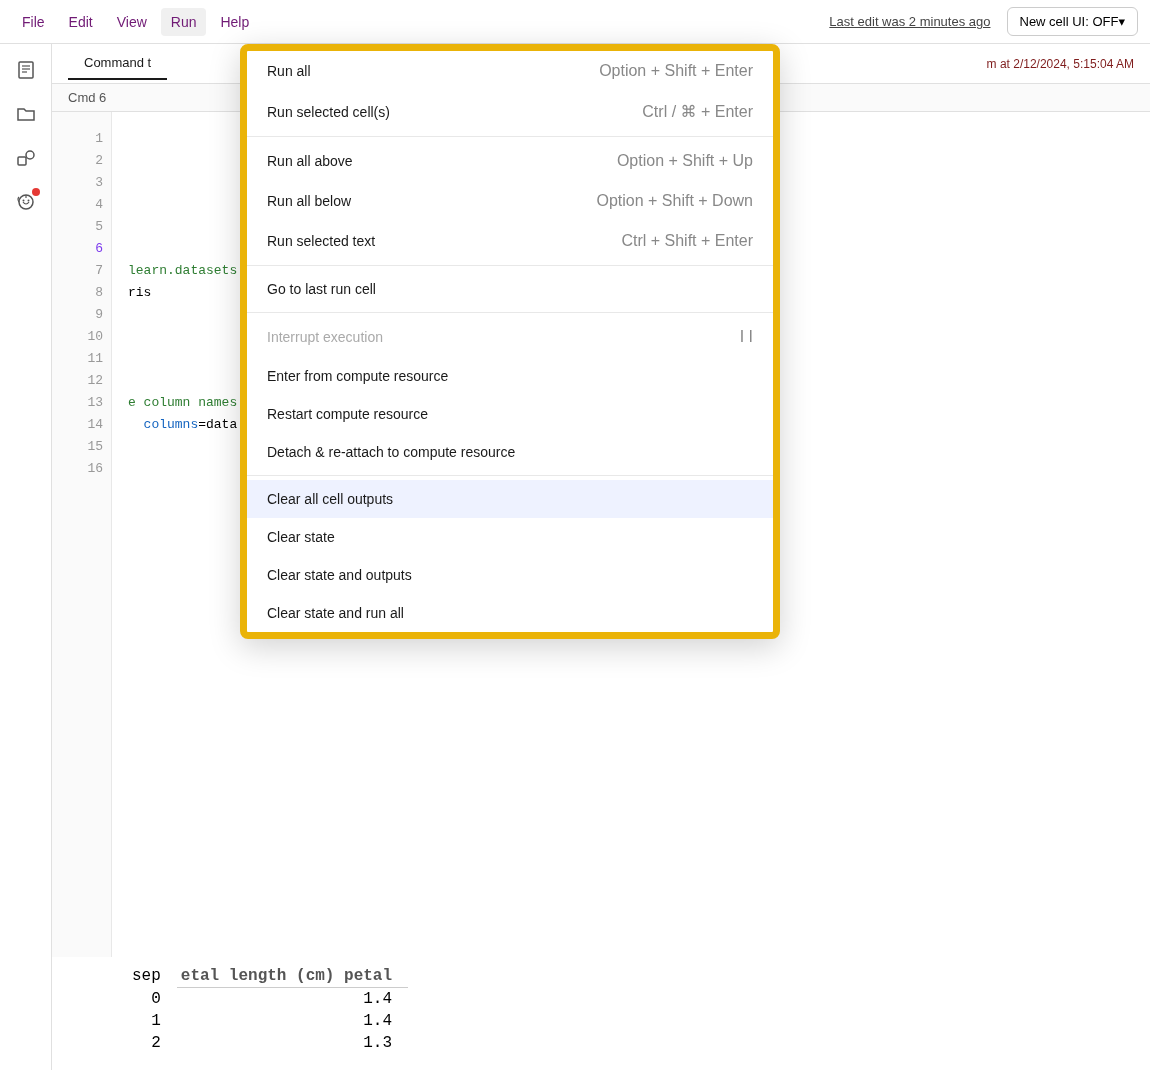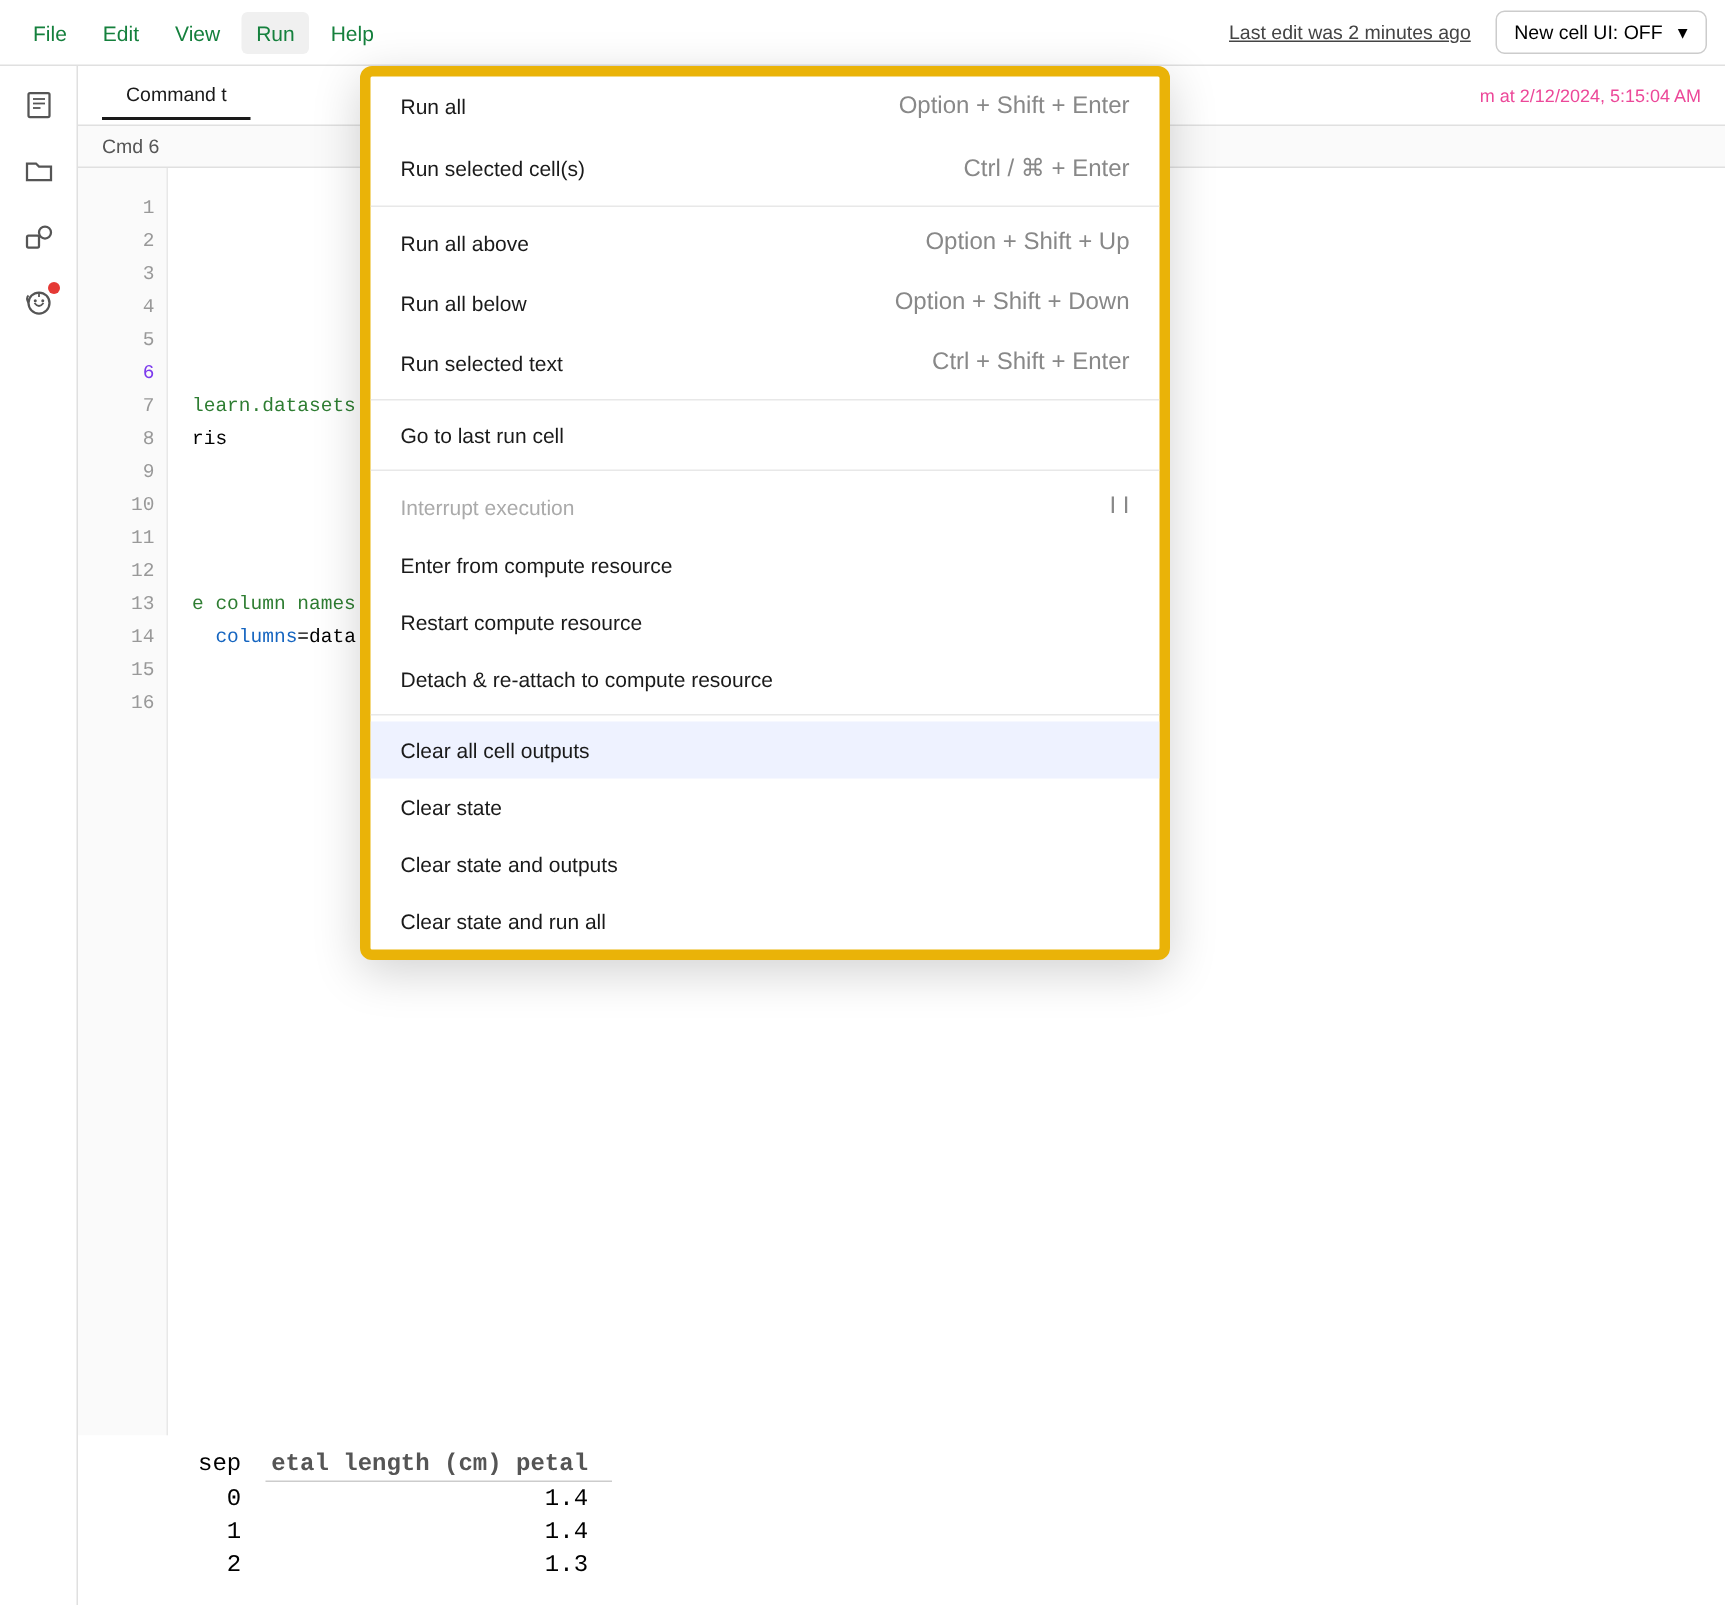--- a/index.html
+++ b/index.html
@@ -21,40 +21,40 @@
       height: 44px;
       border-bottom: 1px solid #e0e0e0;
       background: #fff;
       gap: 4px;
     }
     .menu-item {
       padding: 6px 10px;
       cursor: pointer;
       border-radius: 4px;
       font-size: 14px;
-      color: #15803d;
+      color: #701a75;
     }
     .menu-item.active { background: #f0f0f0; }
     .menu-spacer { flex: 1; }
     .last-edit-text {
       font-size: 13px;
       color: #444;
       text-decoration: underline;
       margin-right: 12px;
     }
     .new-cell-btn {
       border: 1px solid #ccc;
       border-radius: 6px;
       padding: 6px 12px;
       font-size: 13px;
       cursor: pointer;
       background: #fff;
       display: flex;
       align-items: center;
-      gap: 10px;
+      gap: 0;
     }
 
     
     .main-layout {
       display: flex;
       height: calc(1070px - 44px);
     }
 
     
     .sidebar {
@@ -277,21 +277,21 @@
       </svg>
       <div class="badge"></div>
     </div>
   </div>
 
   <div class="notebook-area">
 
     <div class="tab-bar">
       <div class="tab active">Command t</div>
       <div style="flex:1"></div>
-      <span style="font-size:12px; color:#ec4899;">m at 2/12/2024, 5:15:04 AM</span>
+      <span style="font-size:12px; color:#7f1d1d;">m at 2/12/2024, 5:15:04 AM</span>
     </div>
 
     <div class="cell-header">Cmd 6</div>
 
     <div class="code-area">
       <div class="line-numbers">
         <span class="line-num">1</span>
         <span class="line-num">2</span>
         <span class="line-num">3</span>
         <span class="line-num">4</span>

